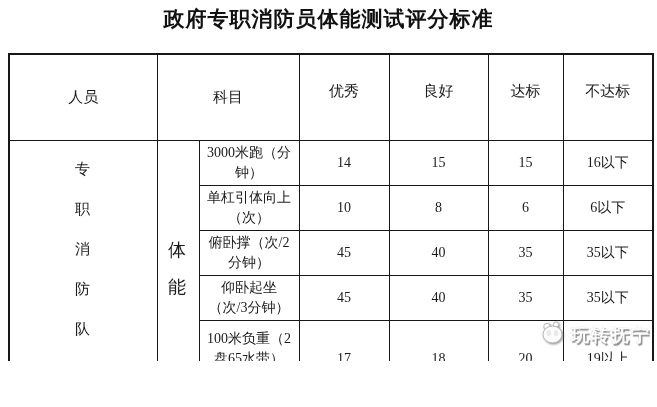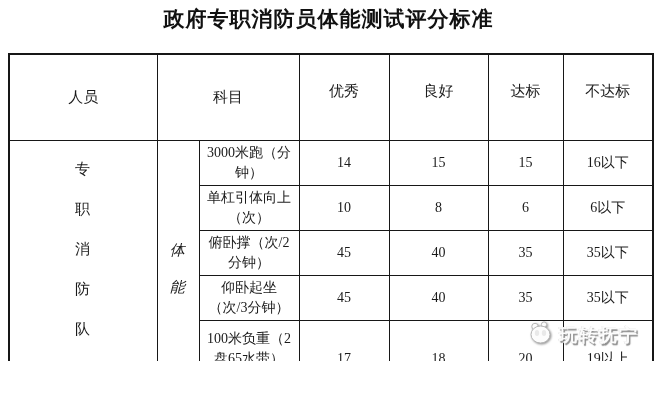--- a/index.html
+++ b/index.html
@@ -62,25 +62,25 @@
   }
   td.value-cell { font-size: 14px; }
   
   .vstack {
     width: 1.1em;
     margin: 0 auto;
     word-break: break-all;
     text-align: left;
   }
   .vstack.person { line-height: 40px; font-size: 15px; }
-  .vstack.group  { line-height: 37px; font-size: 15px; font-style: italic; }
+  .vstack.group  { line-height: 37px; font-size: 18px; }
   
   .watermark {
     position: absolute;
-    right: 18px;
+    right: 6px;
     bottom: 12px;
     display: flex;
     align-items: center;
     gap: 5px;
     pointer-events: none;
   }
   .watermark svg { filter: drop-shadow(1.5px 1.5px 1px rgba(110,110,110,0.75)); }
   .watermark-text {
     font-family: "Liberation Sans", "DejaVu Sans", sans-serif;
     font-size: 18px;

